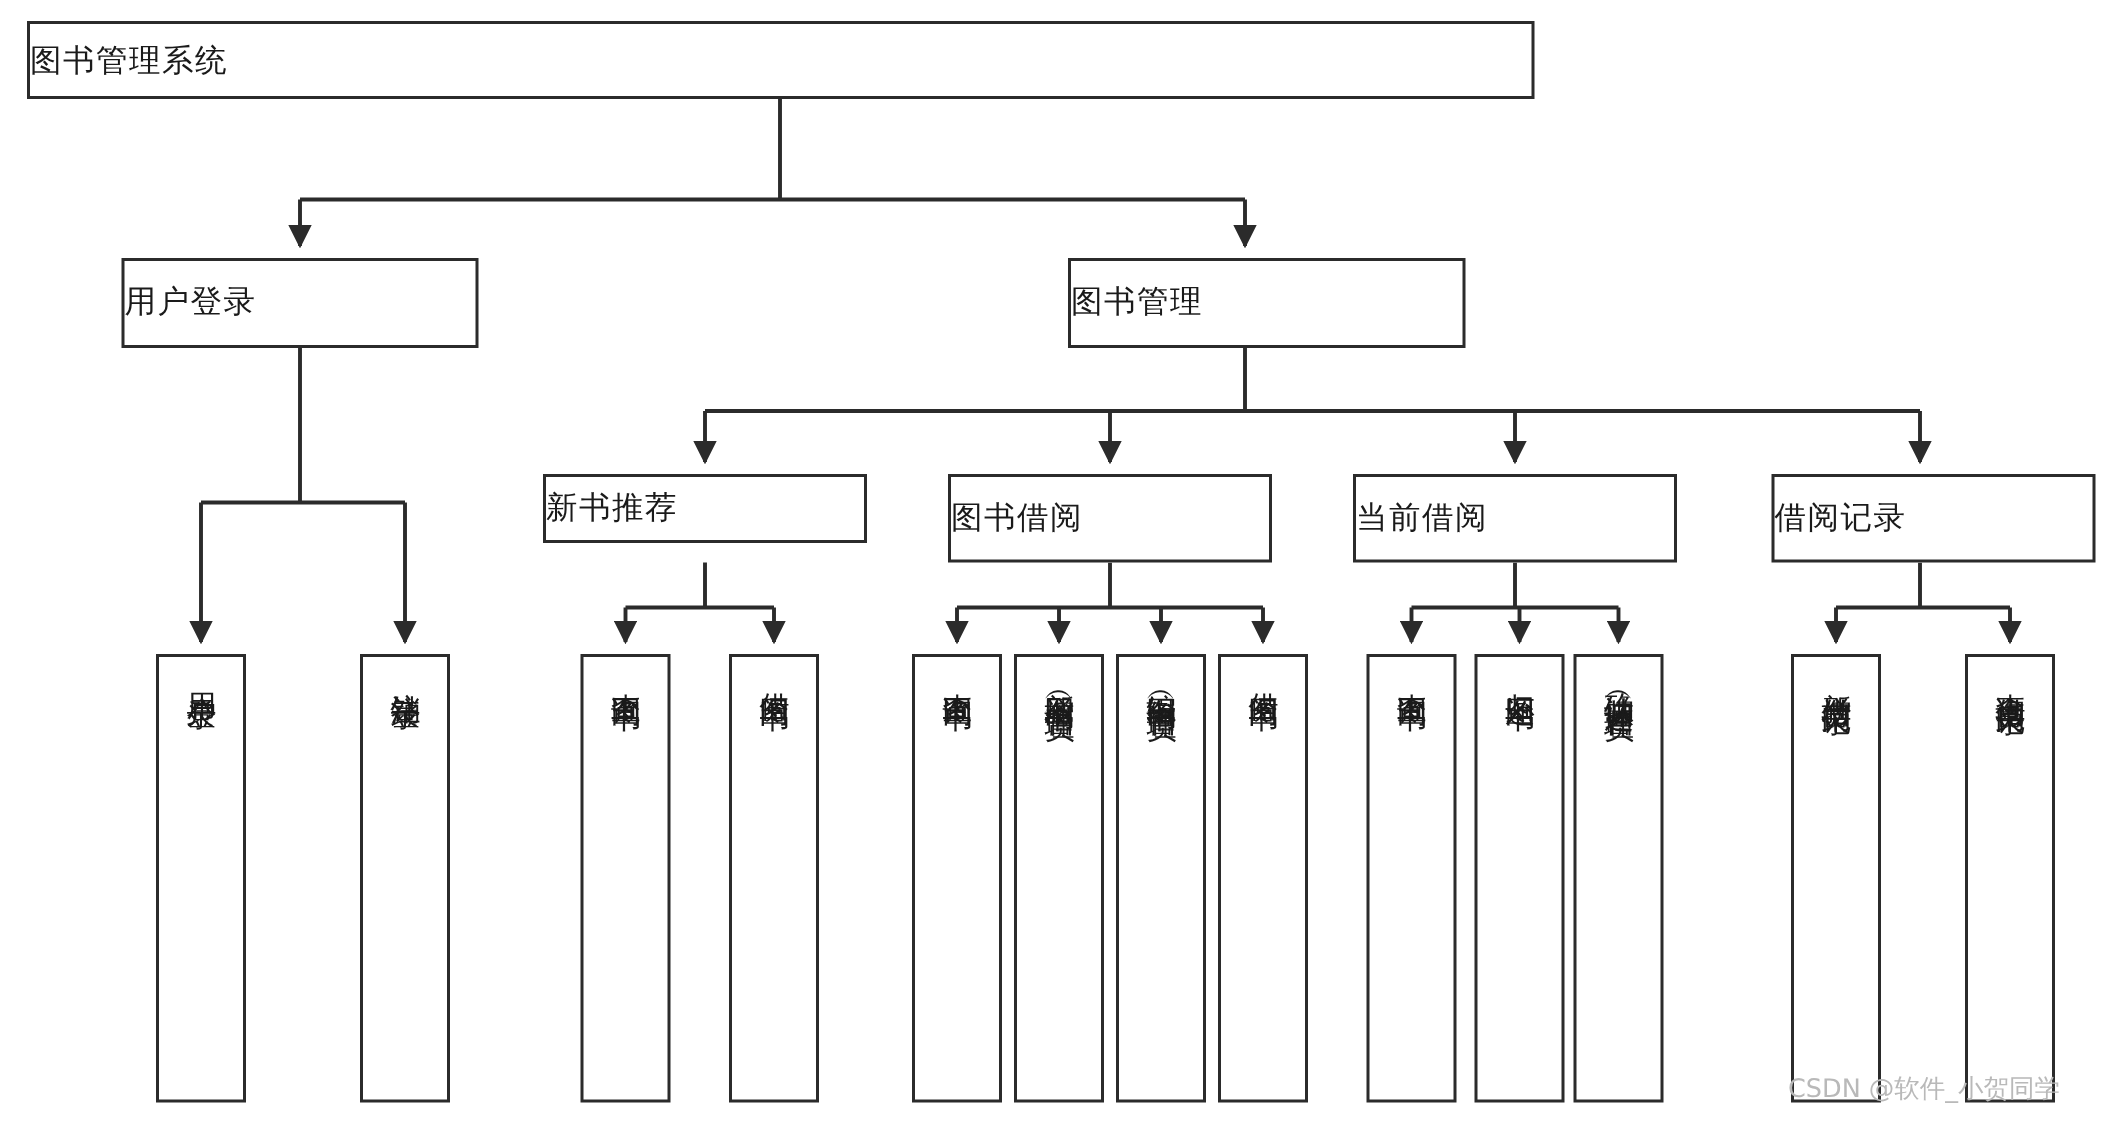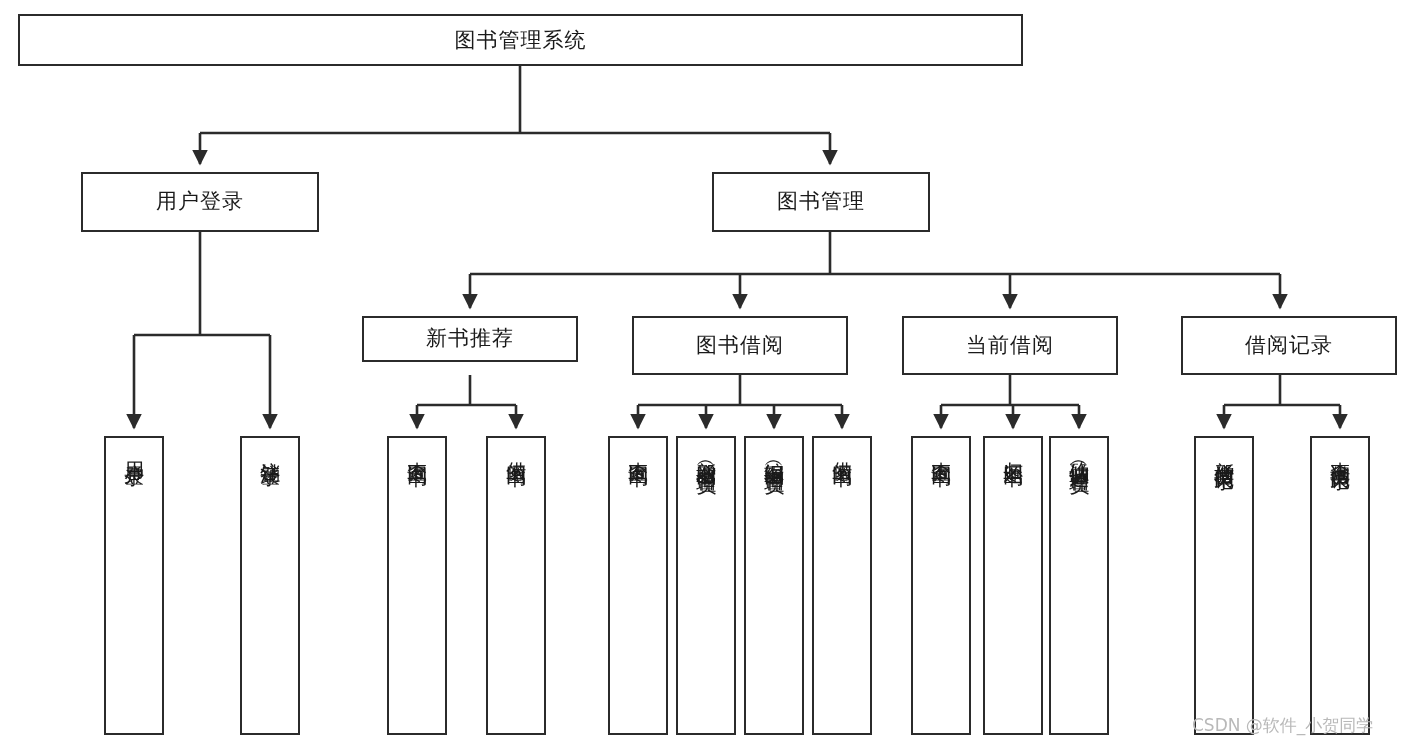--- a/index.html
+++ b/index.html
@@ -26,21 +26,20 @@
     height: 747px;
     pointer-events: none;
   }
   .node {
     position: absolute;
     box-sizing: border-box;
     background: #ffffff;
     border: 2px solid #2b2b2b;
     display: flex;
     align-items: center;
-    justify-content: center;
     color: #1a1a1a;
   }
   .node.h {
     font-size: 21px;
     line-height: 1.2;
     letter-spacing: 1px;
     white-space: nowrap;
   }
   .node.root {
     font-size: 21px;
@@ -128,21 +127,21 @@
     </g>
   </svg>
 
   <div class="node root" id="n-root" style="left: 18px; top: 14px; width: 1005px; height: 52px;">
     <span>图书管理系统</span>
   </div>
 
   <div class="node h" id="n-l2-0" style="left: 81px; top: 172px; width: 238px; height: 60px;">
     <span>用户登录</span>
   </div>
-  <div class="node h" id="n-l2-1" style="left: 712px; top: 172px; width: 218px; height: 60px;">
+  <div class="node h" id="n-l2-1" style="left: 712px; top: 172px; width: 265px; height: 60px;">
     <span>图书管理</span>
   </div>
 
   <div class="node h" id="n-l3-0" style="left: 362px; top: 316px; width: 216px; height: 46px;">
     <span>新书推荐</span>
   </div>
   <div class="node h" id="n-l3-1" style="left: 632px; top: 316px; width: 216px; height: 59px;">
     <span>图书借阅</span>
   </div>
   <div class="node h" id="n-l3-2" style="left: 902px; top: 316px; width: 216px; height: 59px;">

